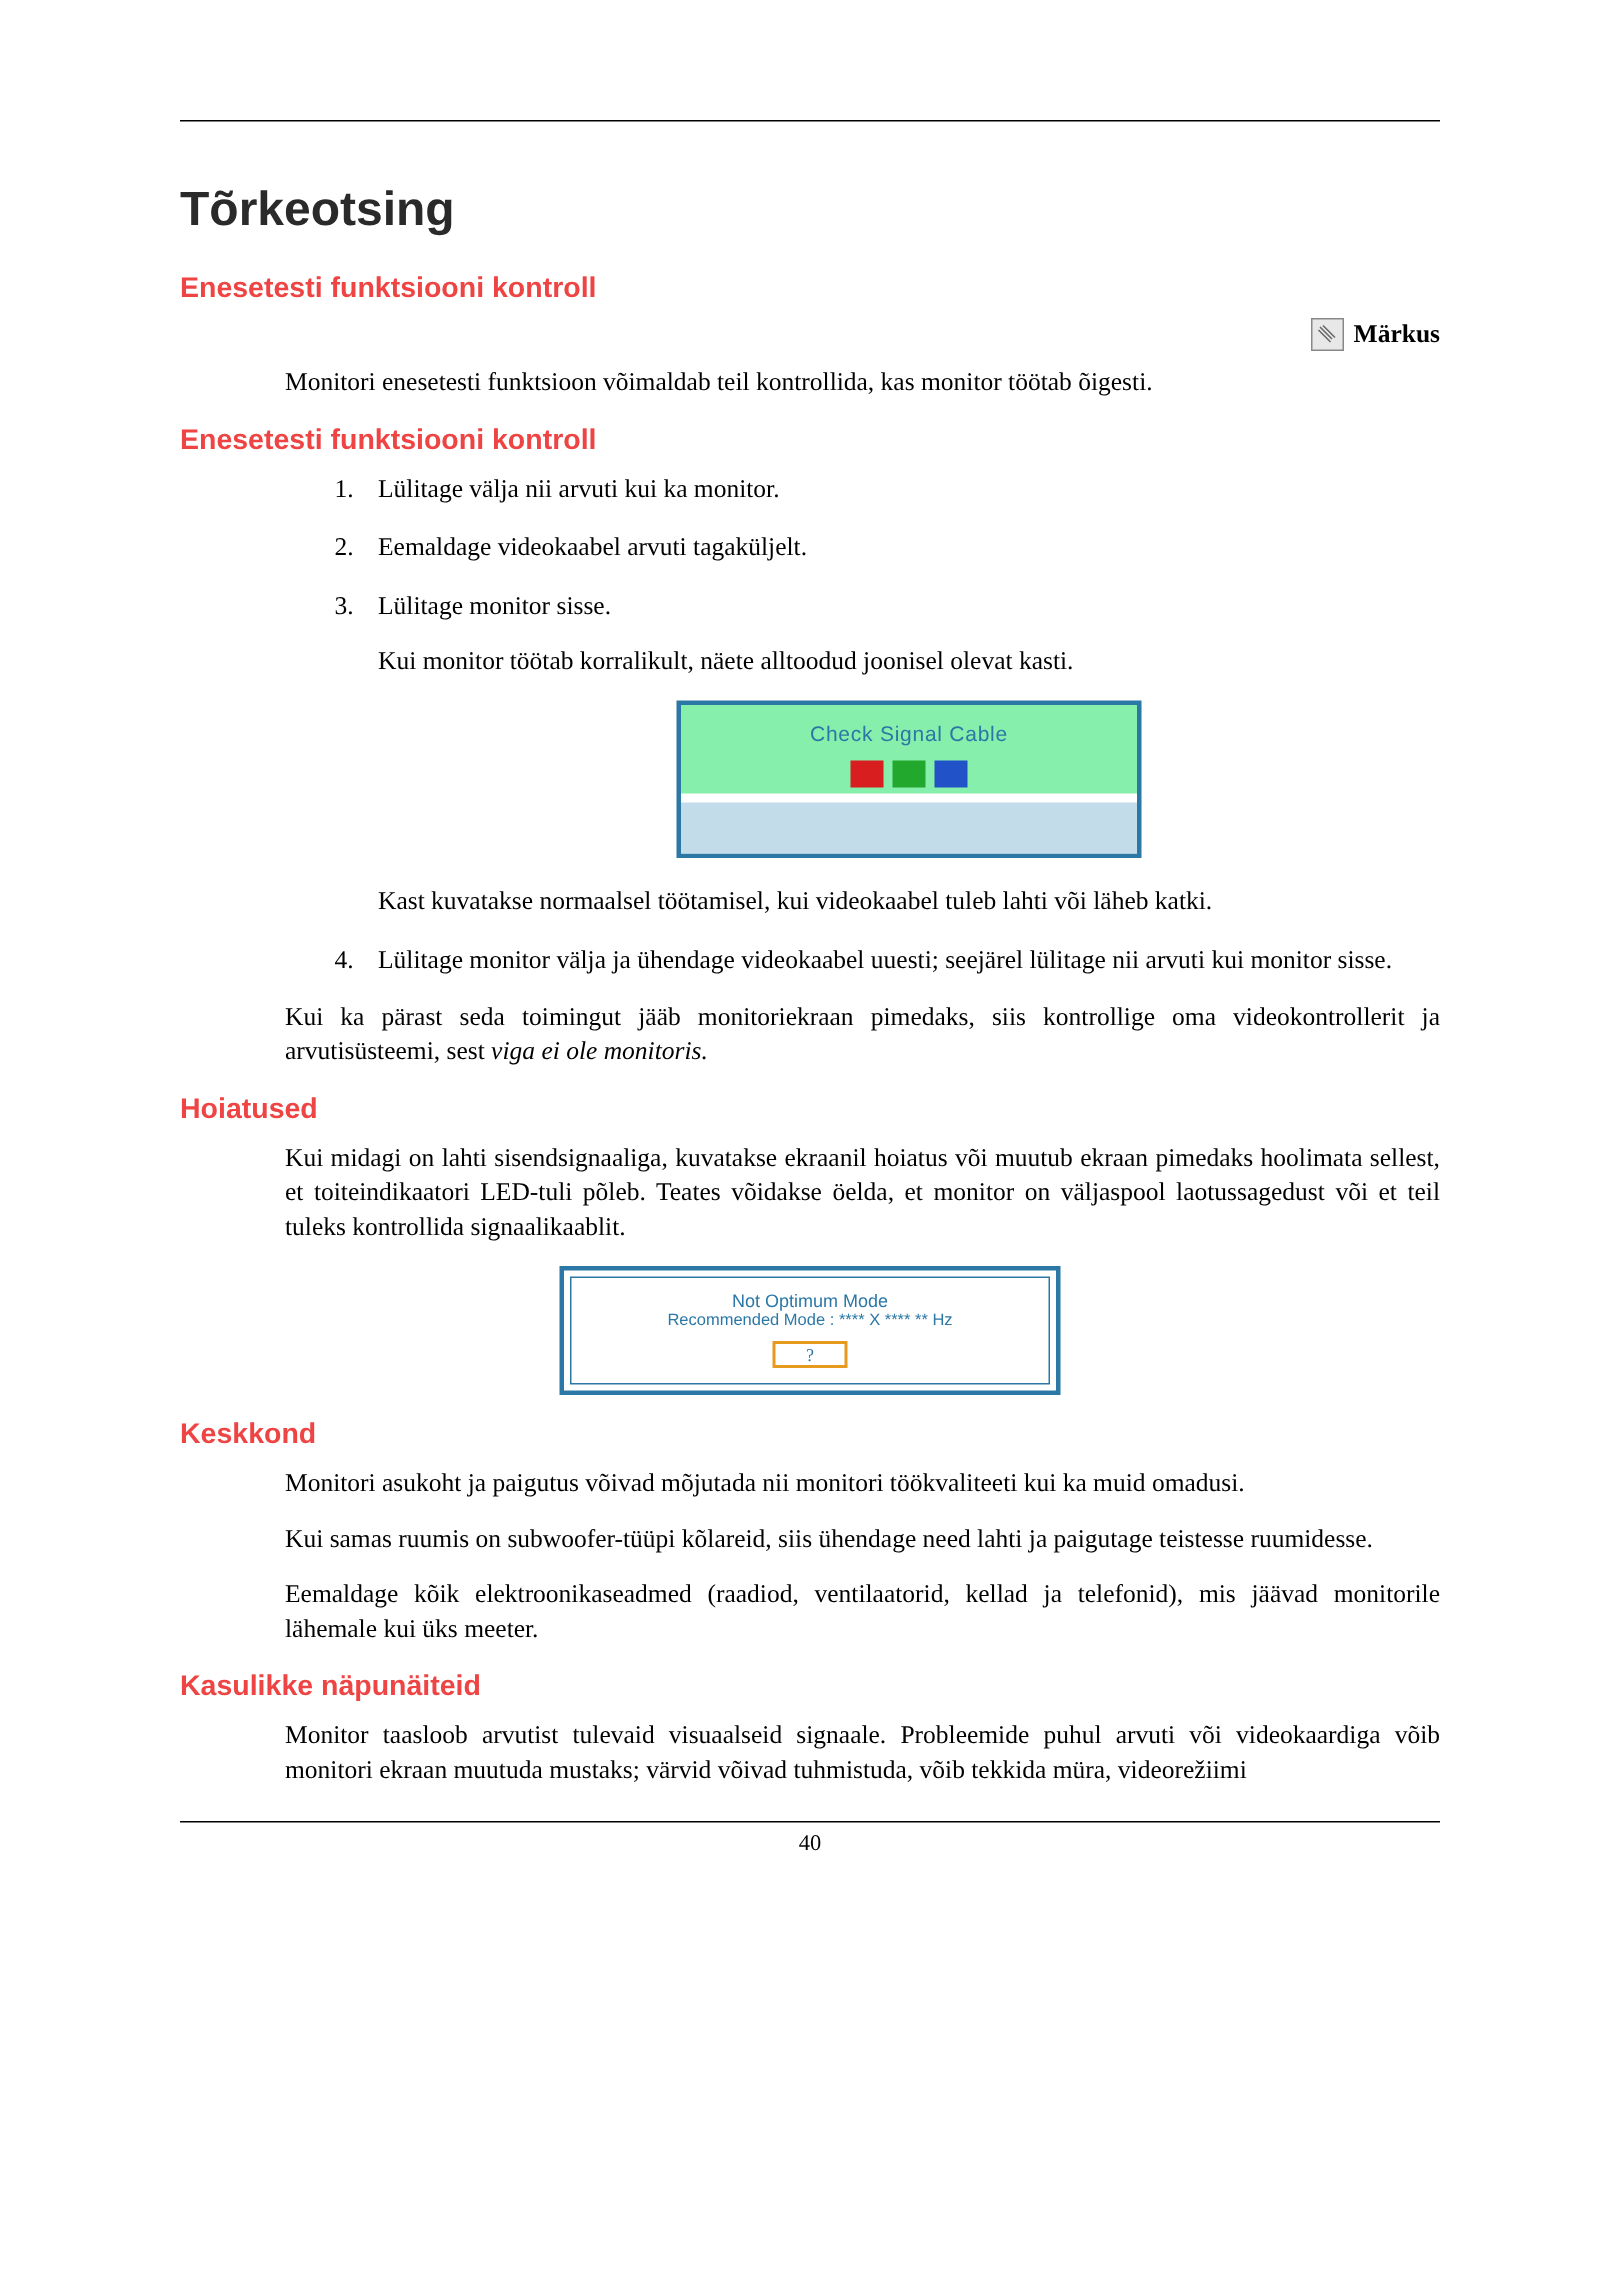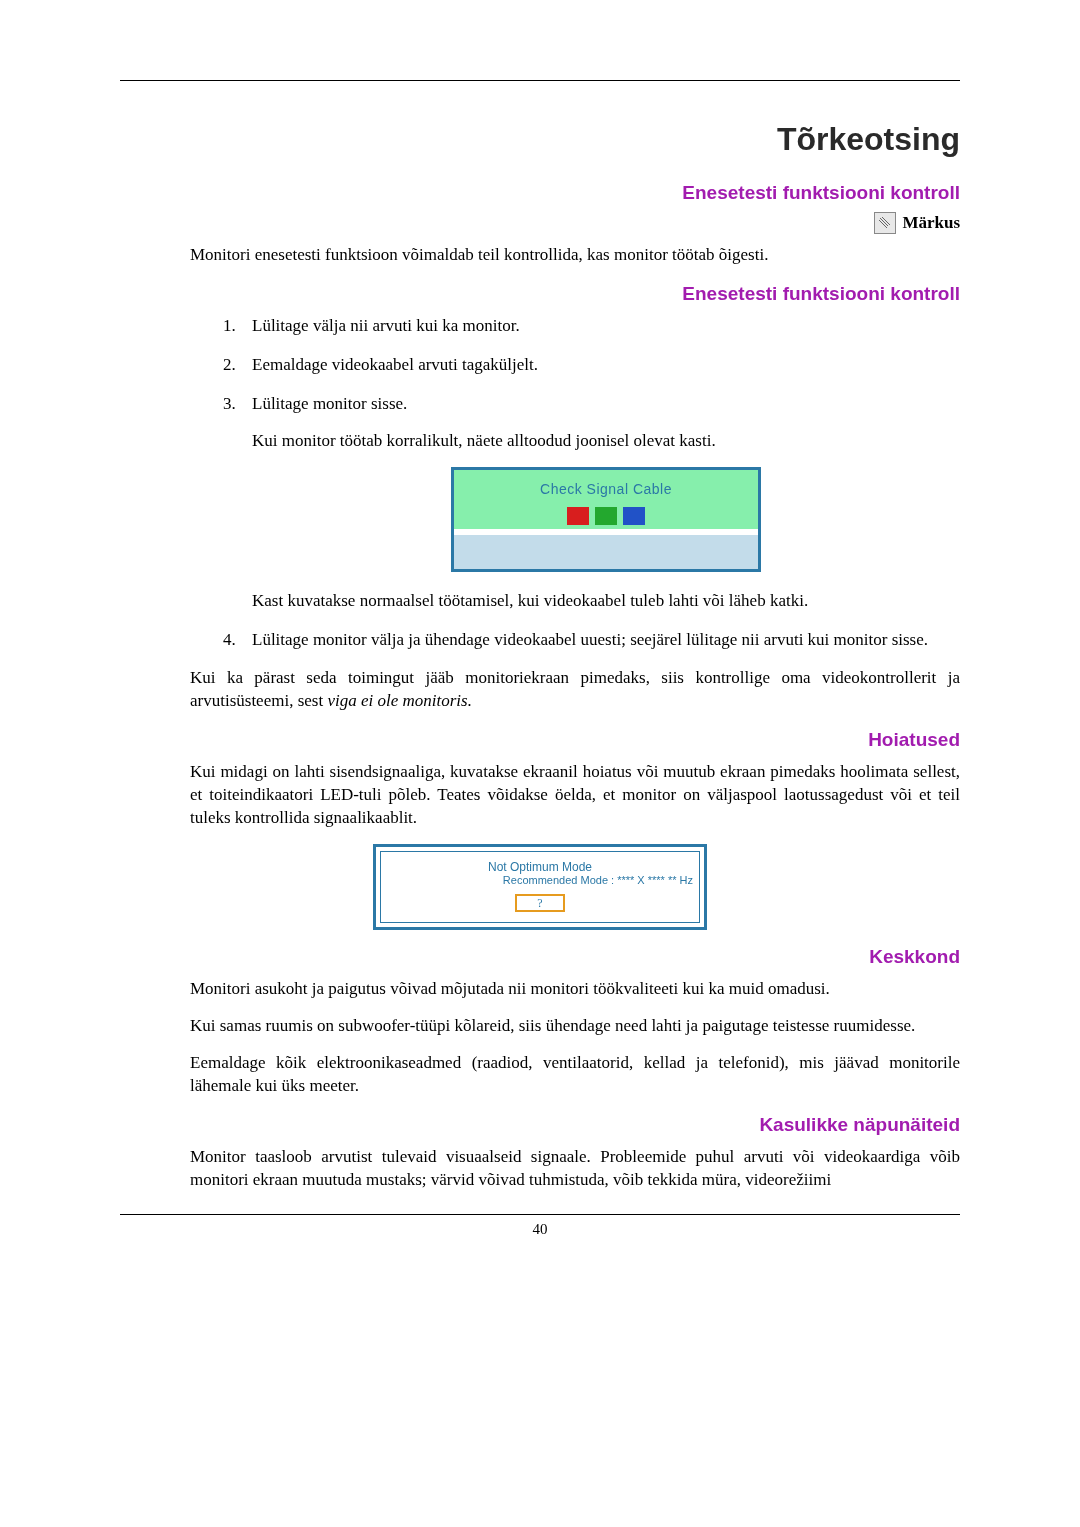--- a/index.html
+++ b/index.html
@@ -17,30 +17,28 @@
     .top-rule {
       border-top: 1px solid #000;
       margin-bottom: 40px;
     }
     h1.title {
       font-family: Arial, Helvetica, sans-serif;
       font-weight: bold;
       font-size: 32px;
       color: #2a2a2a;
       margin-bottom: 24px;
-      text-align: right;
     }
     h2.section {
       font-family: Arial, Helvetica, sans-serif;
       font-weight: bold;
       font-size: 19px;
-      color: #a21caf;
+      color: #ef4444;
       margin-top: 16px;
       margin-bottom: 8px;
-      text-align: right;
     }
     .note-row {
       display: flex;
       align-items: center;
       gap: 6px;
       margin-top: 6px;
       margin-bottom: 10px;
       justify-content: flex-end;
     }
     .note-icon {
@@ -125,21 +123,20 @@
     }
     .nom-line1 {
       color: #2b78a6;
       font-family: Arial, sans-serif;
       font-size: 12px;
     }
     .nom-line2 {
       color: #2b78a6;
       font-family: Arial, sans-serif;
       font-size: 11px;
-      text-align: right;
     }
     .nom-btn {
       margin: 8px auto 0 auto;
       width: 50px;
       height: 18px;
       border: 2px solid #e69b1f;
       background: #fff;
       display: flex;
       align-items: center;
       justify-content: center;

